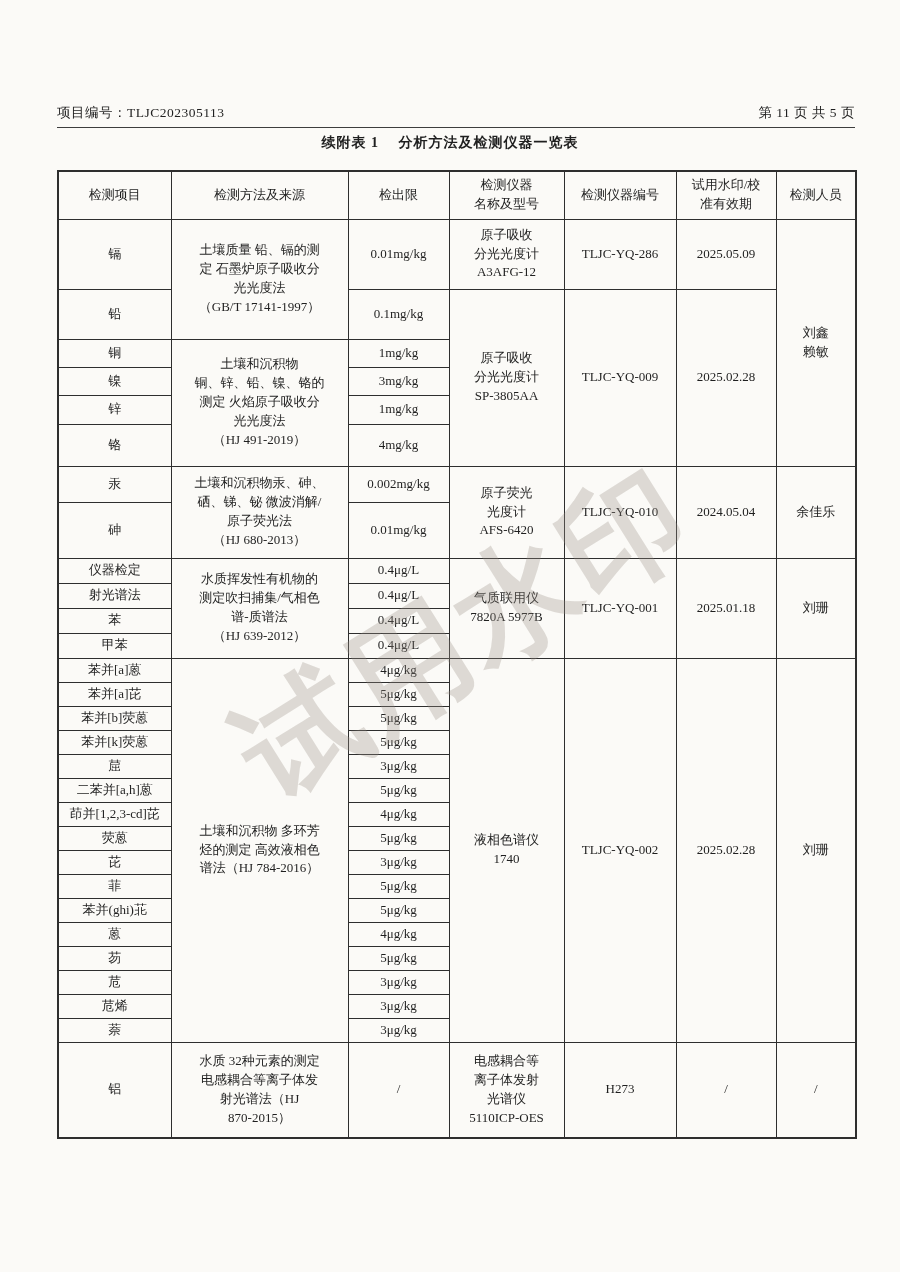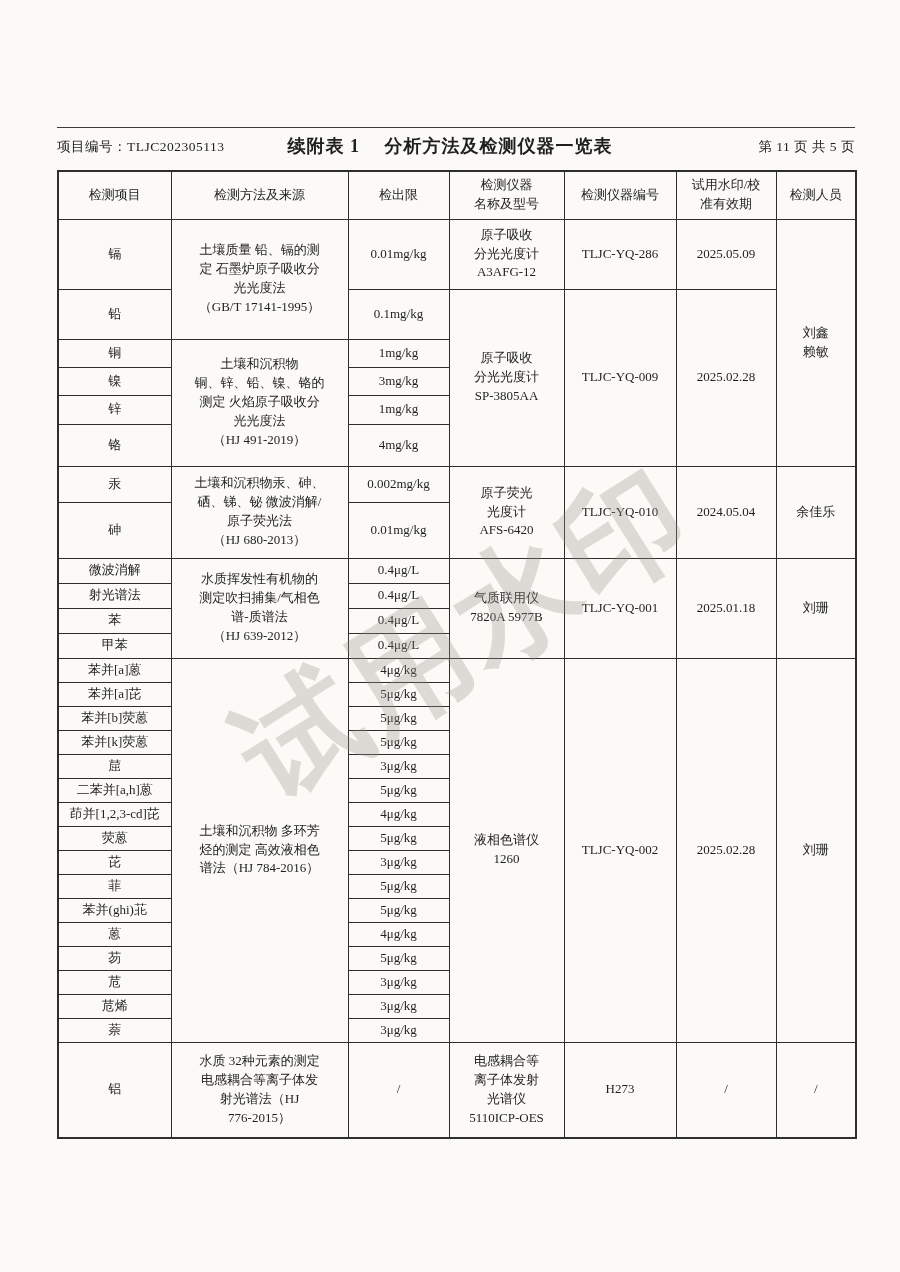--- a/index.html
+++ b/index.html
@@ -7,29 +7,29 @@
     position:relative;
     width:900px;height:1272px;
     background:#fbfaf7;
     font-family:"Liberation Serif","DejaVu Serif",serif;
     color:#1f1f1f;
     overflow:hidden;
   }
   .doc-header{
     position:absolute;top:104px;left:57px;width:798px;
     display:flex;justify-content:space-between;
-    font-size:13.5px;letter-spacing:0.5px;margin-top:34px;
+    font-size:13.5px;letter-spacing:0.5px;
   }
   .header-rule{
     position:absolute;top:127px;left:57px;width:798px;
     border-bottom:1.5px solid #3d3d3d;
   }
   .doc-title{
     position:absolute;top:134px;left:0;width:900px;
-    text-align:center;font-weight:bold;font-size:18px;letter-spacing:1px;
+    text-align:center;font-weight:bold;font-size:14px;letter-spacing:1px;
   }
   table.main{
     position:absolute;top:170px;left:57px;width:798px;
     border-collapse:collapse;table-layout:fixed;
     border:2px solid #2e2e2e;
   }
   table.main th, table.main td{
     border:1px solid #2e2e2e;
     text-align:center;vertical-align:middle;
     font-size:13px;line-height:1.45;
@@ -85,21 +85,21 @@
       <th class="pre">试用水印/校
 准有效期</th>
       <th class="pre">检测人员</th>
     </tr>
 
     <tr style="height:70px">
       <td>镉</td>
       <td class="pre" rowspan="2">土壤质量 铅、镉的测
 定 石墨炉原子吸收分
 光光度法
-（GB/T 17141-1995）</td>
+（GB/T 17141-1997）</td>
       <td>0.01mg/kg</td>
       <td class="pre">原子吸收
 分光光度计
 A3AFG-12</td>
       <td>TLJC-YQ-286</td>
       <td>2025.05.09</td>
       <td class="pre" rowspan="6">刘鑫
 赖敏</td>
     </tr>
 
@@ -148,21 +148,21 @@
       <td rowspan="2">TLJC-YQ-010</td>
       <td rowspan="2">2024.05.04</td>
       <td rowspan="2">余佳乐</td>
     </tr>
     <tr style="height:56px">
       <td>砷</td>
       <td>0.01mg/kg</td>
     </tr>
 
     <tr style="height:25px">
-      <td>微波消解</td>
+      <td>仪器检定</td>
       <td class="pre" rowspan="4">水质挥发性有机物的
 测定吹扫捕集/气相色
 谱-质谱法
 （HJ 639-2012）</td>
       <td>0.4μg/L</td>
       <td class="pre" rowspan="4">气质联用仪
 7820A 5977B</td>
       <td rowspan="4">TLJC-YQ-001</td>
       <td rowspan="4">2025.01.18</td>
       <td rowspan="4">刘珊</td>
@@ -180,21 +180,21 @@
       <td>0.4μg/L</td>
     </tr>
 
     <tr style="height:24px">
       <td>苯并[a]蒽</td>
       <td class="pre" rowspan="16">土壤和沉积物 多环芳
 烃的测定 高效液相色
 谱法（HJ 784-2016）</td>
       <td>4μg/kg</td>
       <td class="pre" rowspan="16">液相色谱仪
-1260</td>
+1740</td>
       <td rowspan="16">TLJC-YQ-002</td>
       <td rowspan="16">2025.02.28</td>
       <td rowspan="16">刘珊</td>
     </tr>
     <tr style="height:24px">
       <td>苯并[a]芘</td>
       <td>5μg/kg</td>
     </tr>
     <tr style="height:24px">
       <td>苯并[b]荧蒽</td>
@@ -251,21 +251,21 @@
     <tr style="height:24px">
       <td>萘</td>
       <td>3μg/kg</td>
     </tr>
 
     <tr style="height:96px">
       <td>铝</td>
       <td class="pre">水质 32种元素的测定
 电感耦合等离子体发
 射光谱法（HJ
-776-2015）</td>
+870-2015）</td>
       <td>/</td>
       <td class="pre">电感耦合等
 离子体发射
 光谱仪
 5110ICP-OES</td>
       <td>H273</td>
       <td>/</td>
       <td>/</td>
     </tr>
 

